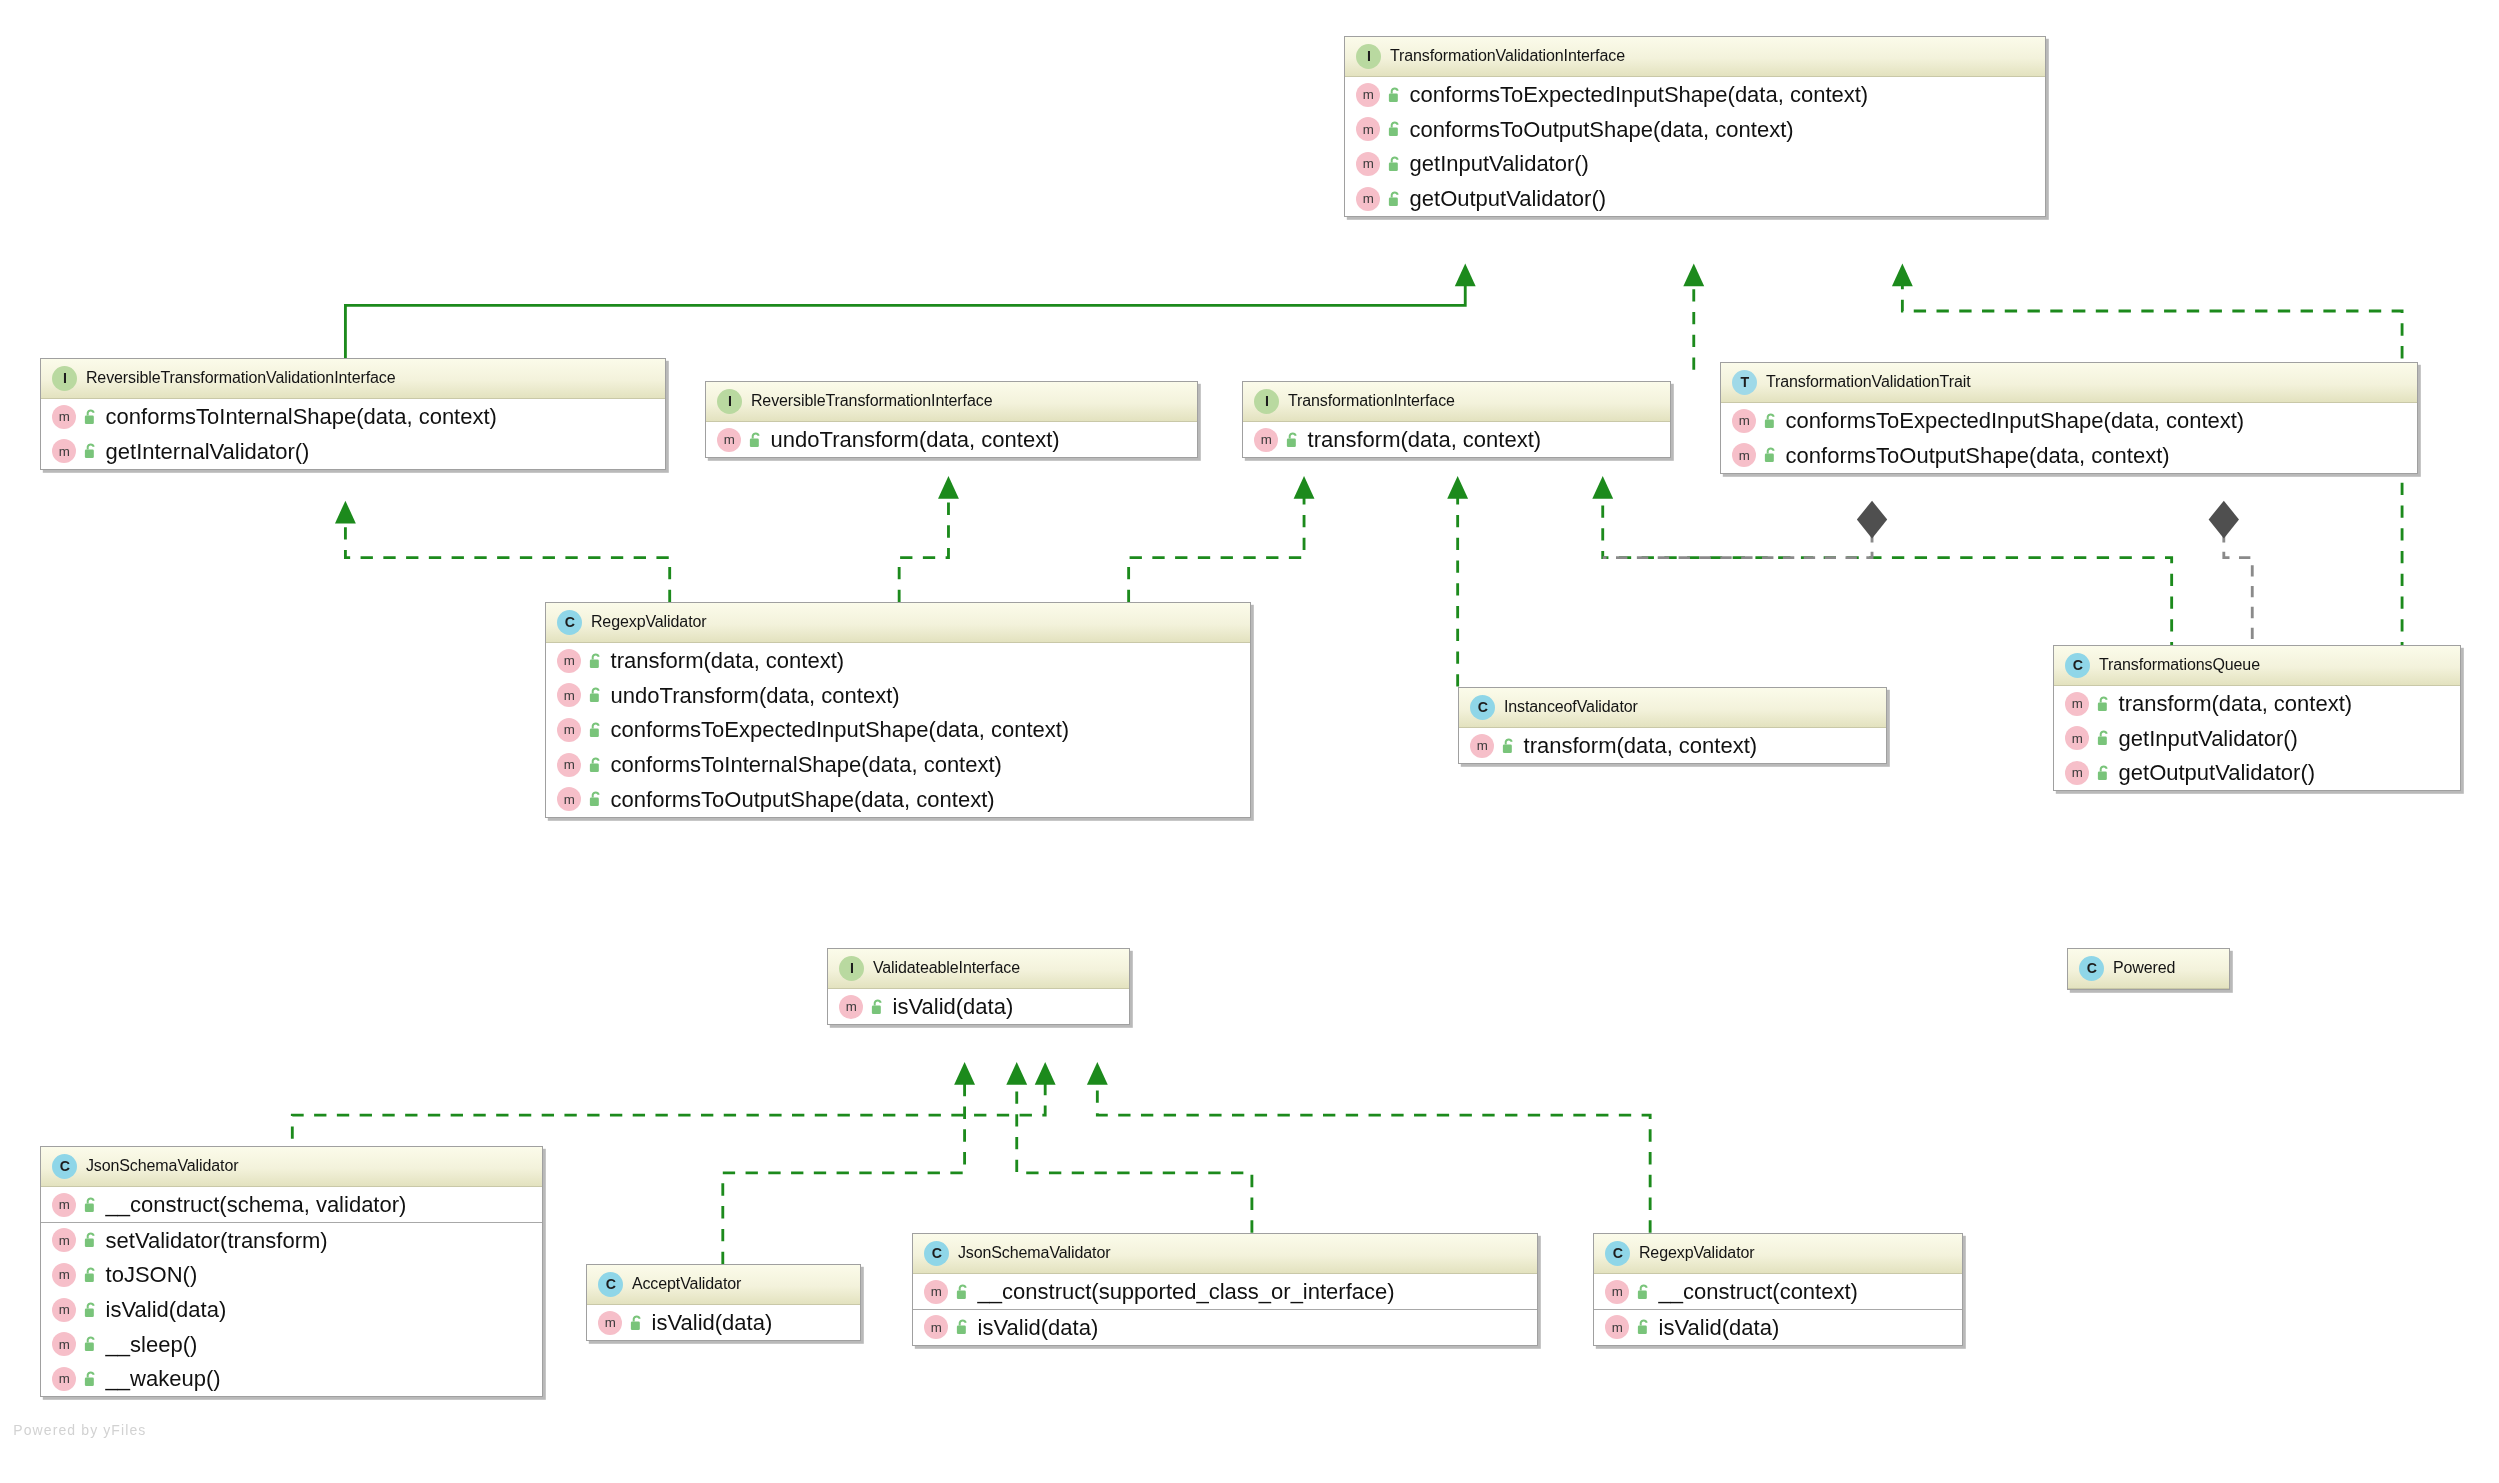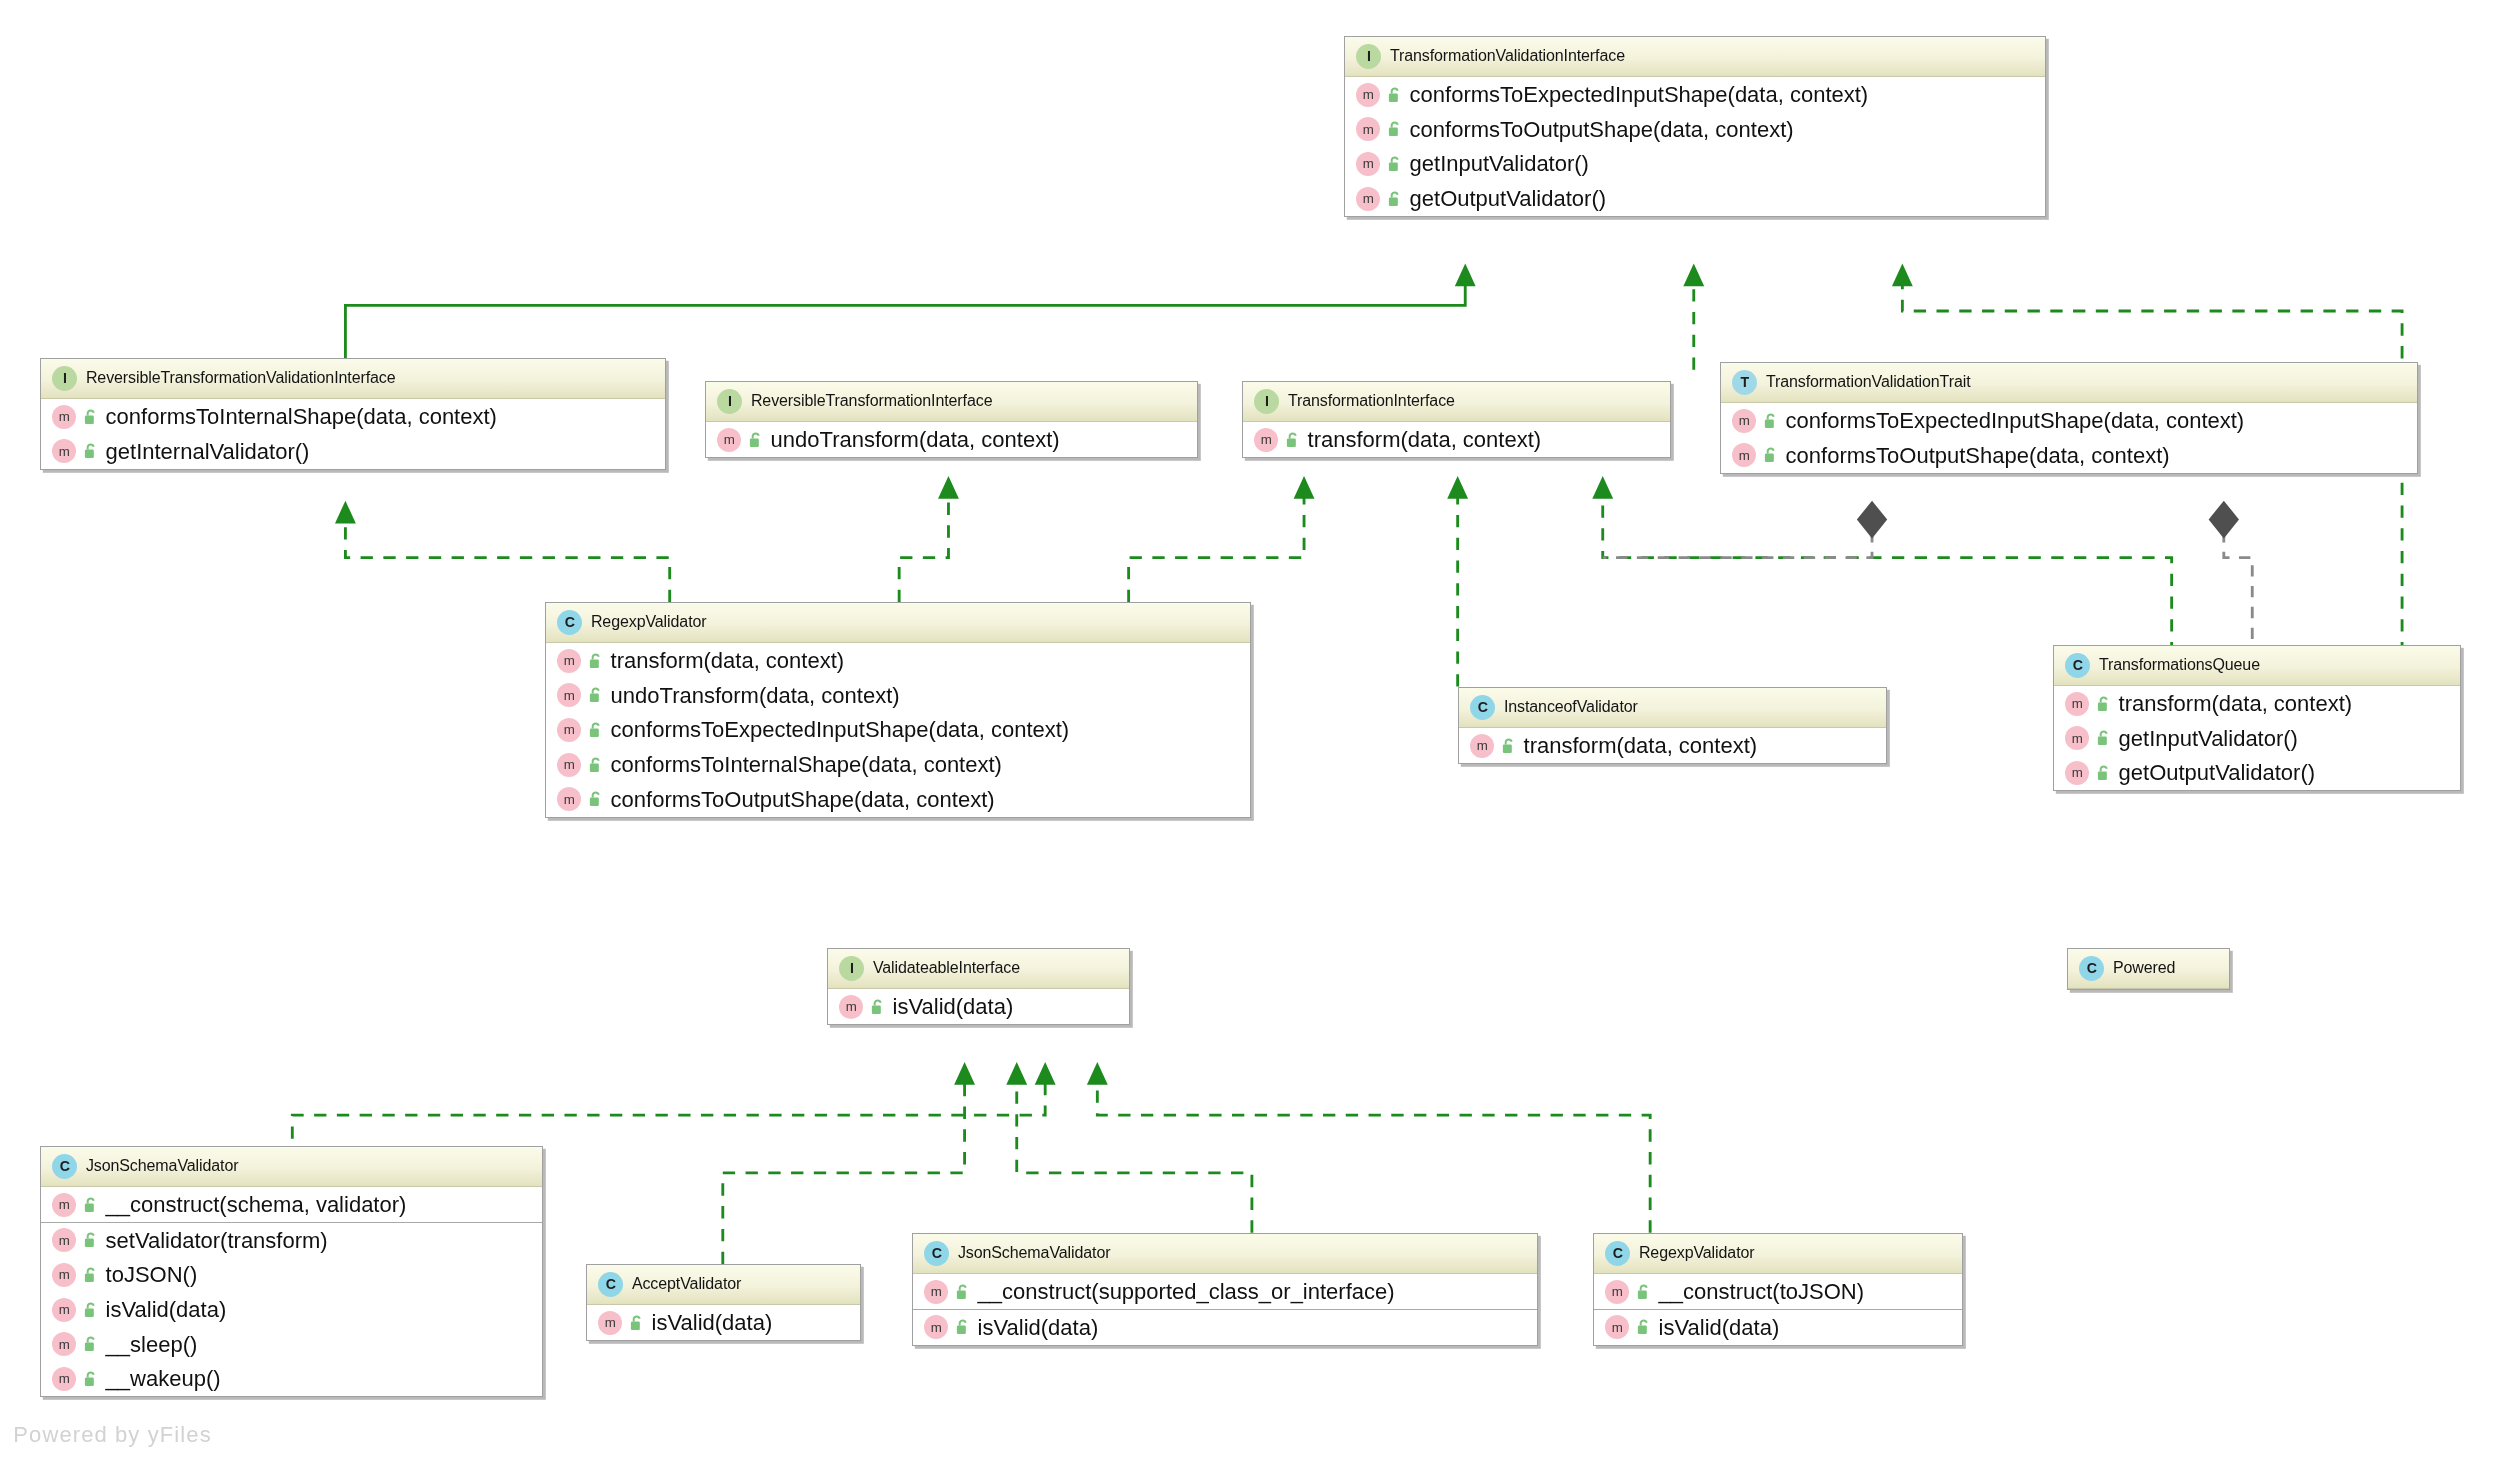--- a/index.html
+++ b/index.html
@@ -94,21 +94,21 @@
     height: 18px;
     flex: 0 0 auto;
     display: inline-block;
   }
   .member-text { line-height: 1.15; }
 
   .watermark {
     position: absolute;
     left: 13.3px;
     top: 1422px;
-    font-size: 22px;
+    font-size: 14px;
     color: #d2d2d2;
     letter-spacing: 1.1px;
     user-select: none;
   }
 </style>
 </head>
 <body>
 
 <div id="canvas">
 
@@ -542,21 +542,21 @@
       <span class="type-badge cls">C</span>
       <span class="uml-title">RegexpValidator</span>
     </div>
     <div class="uml-section">
       <div class="uml-member">
         <span class="m-badge">m</span>
         <svg class="lock-icon" viewBox="0 0 17 19">
             <path d="M5 8 V5 a3.3 3.3 0 0 1 6.4 0" fill="none" stroke="#79c47a" stroke-width="2.1"></path>
             <rect x="2" y="8" width="9.5" height="9" rx="1.3" fill="#79c47a"></rect>
           </svg>
-        <span class="member-text">__construct(toJSON)</span>
+        <span class="member-text">__construct(context)</span>
       </div>
     </div>
     <div class="uml-section">
       <div class="uml-member">
         <span class="m-badge">m</span>
         <svg class="lock-icon" viewBox="0 0 17 19">
             <path d="M5 8 V5 a3.3 3.3 0 0 1 6.4 0" fill="none" stroke="#79c47a" stroke-width="2.1"></path>
             <rect x="2" y="8" width="9.5" height="9" rx="1.3" fill="#79c47a"></rect>
           </svg>
         <span class="member-text">isValid(data)</span>

